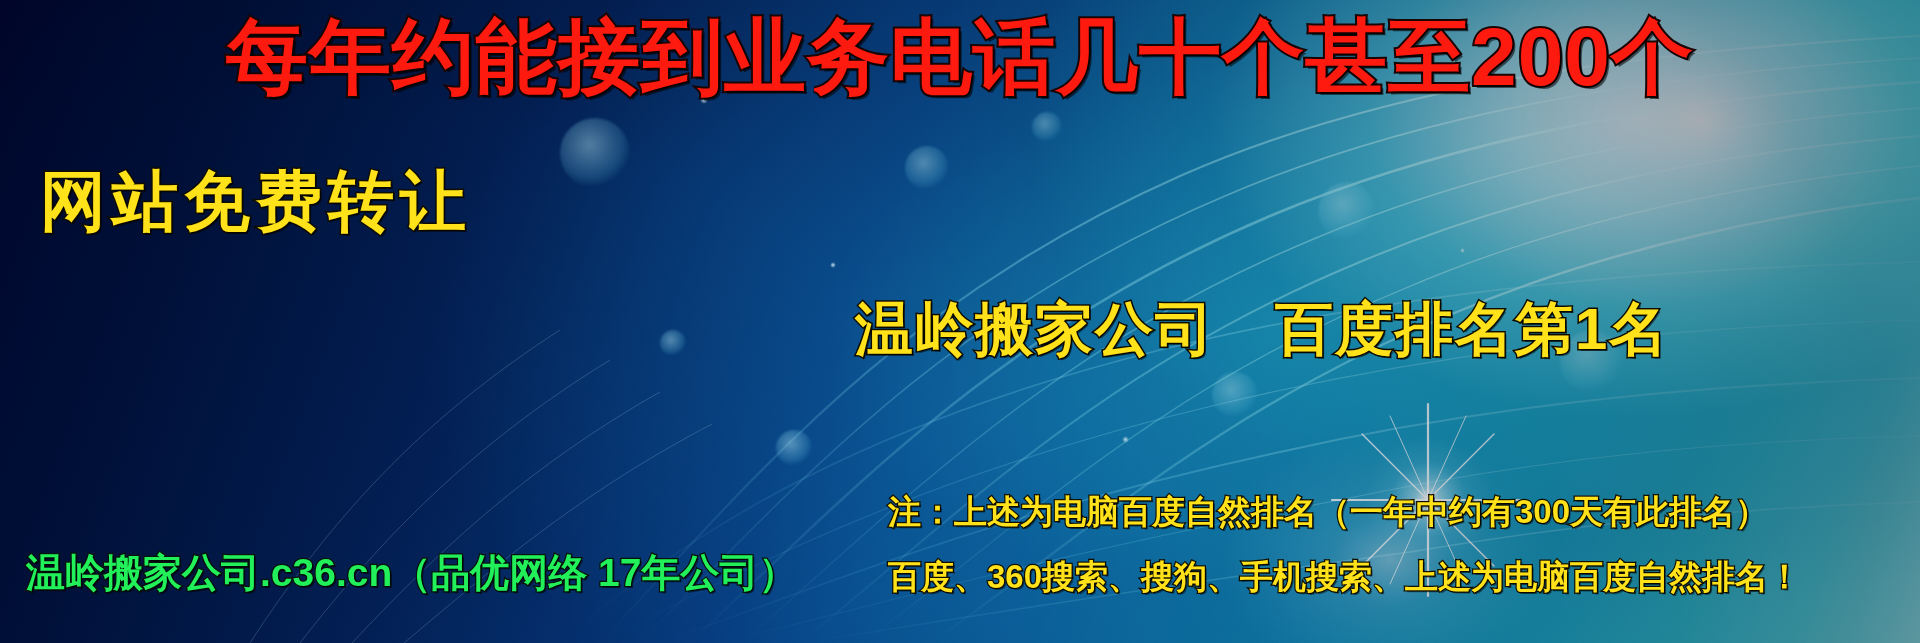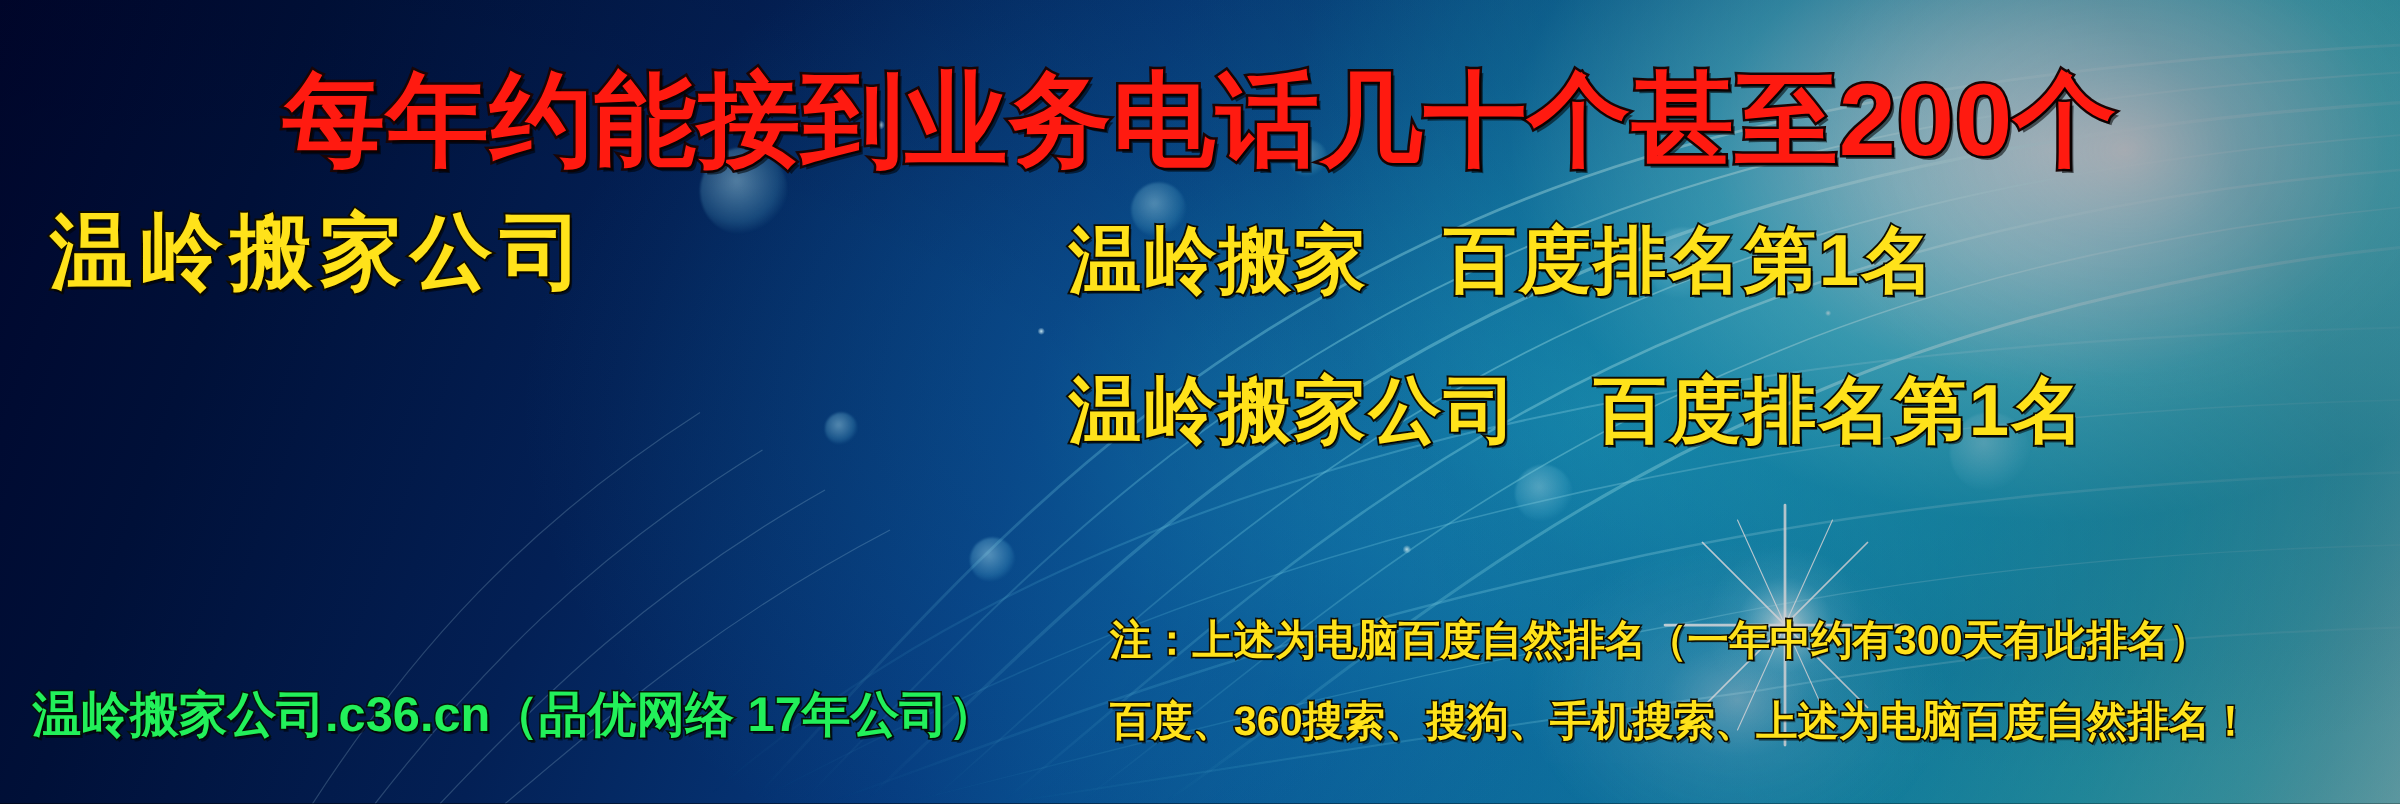--- a/index.html
+++ b/index.html
@@ -70,21 +70,20 @@
     left: 0; top: 16px; width: 1920px;
     text-align: center;
     font-size: 82px;
     font-weight: 700;
     letter-spacing: 1px;
     color: #ff1a10;
     -webkit-text-stroke: 4px #1a0505;
     paint-order: stroke fill;
     text-shadow:
        3px 3px 0 rgba(0,0,0,0.55);
-    margin-top: 40px;
   }
 
   .yellow {
     color: #ffe21a;
     font-weight: 700;
     -webkit-text-stroke: 3px #100d00;
     paint-order: stroke fill;
     text-shadow: 2px 2px 0 rgba(0,0,0,0.5);
   }
 
@@ -198,24 +197,23 @@
       <line x1="176" y1="44" x2="44" y2="176" stroke-width="1.4"></line>
       <line x1="72" y1="26" x2="148" y2="194" stroke-width="0.9"></line>
       <line x1="148" y1="26" x2="72" y2="194" stroke-width="0.9"></line>
     </g>
   </svg>
 
   <div class="fx dark-vignette"></div>
 
   <div class="txt headline">每年约能接到业务电话几十个甚至200个</div>
 
-  <div class="txt yellow left-l1">温岭搬家公司</div>
-
-
-  <div class="txt yellow right-l1">温岭搬家　百度排名第1名</div>
+  <div class="txt yellow left-l1">网站免费转让</div>
+
+
 
   <div class="txt yellow right-l2">温岭搬家公司　百度排名第1名</div>
 
 
   <div class="txt green contact-2">温岭搬家公司.c36.cn（品优网络 17年公司）</div>
 
   <div class="txt note note-1">注：上述为电脑百度自然排名（一年中约有300天有此排名）</div>
 
   <div class="txt note note-2">百度、360搜索、搜狗、手机搜索、上述为电脑百度自然排名！</div>
 

